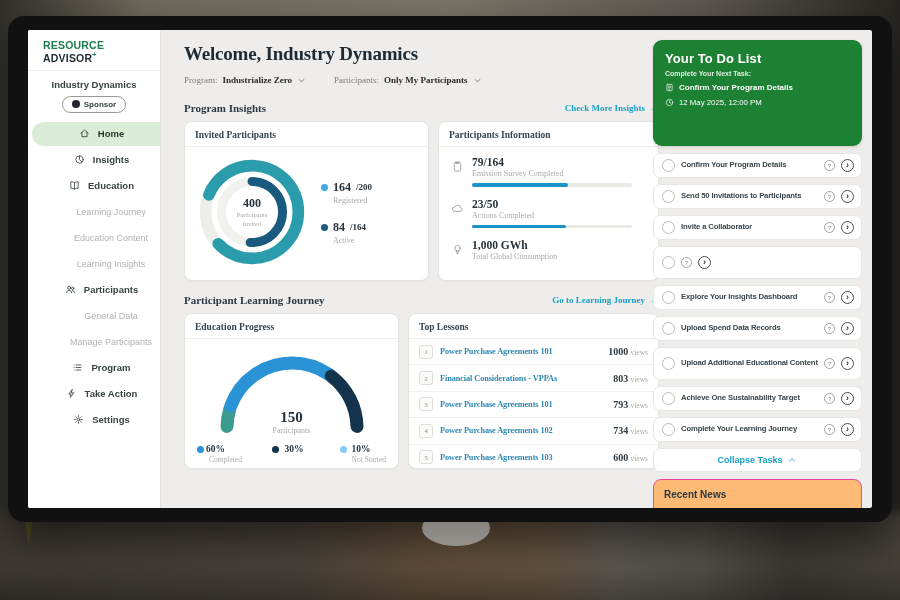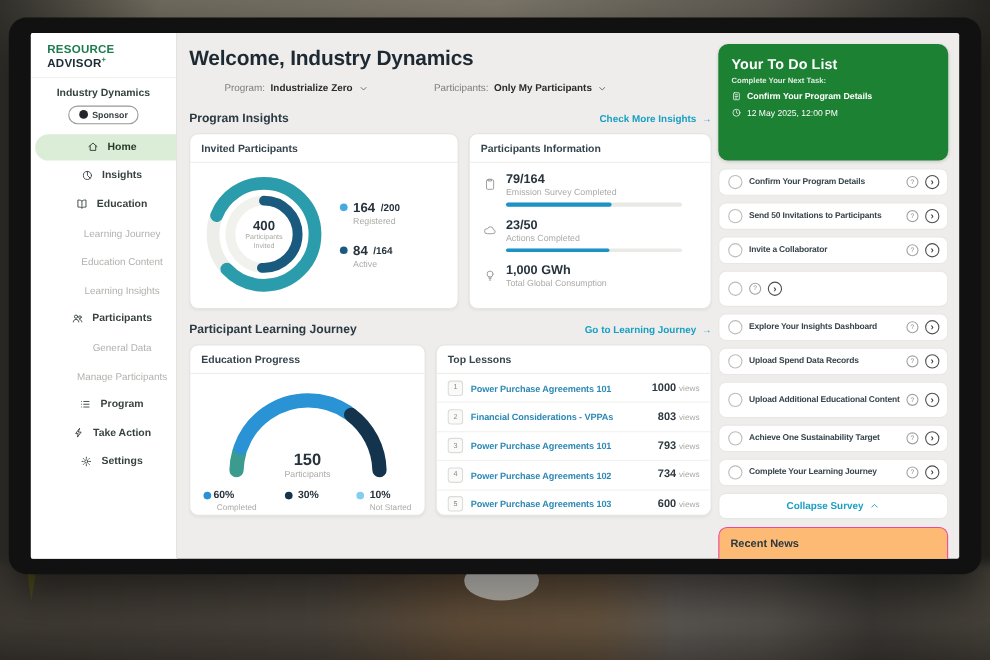--- a/index.html
+++ b/index.html
@@ -29,24 +29,24 @@
   .badge .bdot{width:8px;height:8px;border-radius:50%;background:#20262b;}
   .nav{display:flex;flex-direction:column;margin-top:4px;}
   .nitem{display:flex;align-items:center;gap:8px;height:24px;padding-left:15px;cursor:pointer;
     font-size:9.5px;font-weight:bold;color:#37423f;margin:1px 0;justify-content:center;}
   .nitem svg{width:11px;height:11px;stroke:#37423f;fill:none;stroke-width:1.8;stroke-linecap:round;stroke-linejoin:round;flex:none;}
   .nitem.sub{padding-left:34px;color:#b1b1ae;font-weight:normal;font-size:9px;}
   .nitem.active{background:#dcedd7;border-radius:12px 0 0 12px;margin-left:4px;padding-left:11px;color:#243b2c;}
   .nitem.active svg{stroke:#243b2c;}
 
   
-  .main{position:absolute;left:135px;top:0;width:492px;height:100%;padding:13px 8px 0 9px;box-sizing:border-box;}
+  .main{position:absolute;left:147px;top:0;width:492px;height:100%;padding:13px 8px 0 9px;box-sizing:border-box;font-family:Liberation Serif, serif;}
   .welcome{font-size:19px;font-weight:bold;color:#1d2a33;letter-spacing:-.2px;}
   .filters{display:flex;gap:28px;margin-top:10px;align-items:center;}
-  .fgroup{display:flex;align-items:center;gap:5px;margin-left:32px;}
+  .fgroup{display:flex;align-items:center;gap:5px;}
   .flabel{color:#7c7c79;font-size:9px;}
   .fvalue{font-weight:bold;font-size:9px;color:#2b2b29;}
   .chev{width:9px;height:9px;stroke:#555552;fill:none;stroke-width:2;stroke-linecap:round;}
   .secrow{display:flex;justify-content:space-between;align-items:center;margin-top:17px;}
   .sectitle{font-size:11px;font-weight:bold;color:#2a3942;}
   .seclink{font-size:9px;font-weight:bold;color:#189fc4;cursor:pointer;display:flex;gap:5px;align-items:center;}
   .cardsrow{display:flex;gap:9px;margin-top:7px;}
   .card{background:#fff;border:1px solid #e4e4e1;border-radius:8px;box-sizing:border-box;
     box-shadow:0 1px 2px rgba(0,0,0,.04);overflow:hidden;}
   .ctitle{padding:8px 10px 6px;font-size:9.5px;font-weight:bold;color:#35444d;border-bottom:1px solid #ededeb;}
@@ -470,21 +470,21 @@
             </div>
         <div class="task">
           <span class="chk"></span>
           <span class="tlabel">Complete Your Learning Journey</span>
           <span class="qmark">?</span>
           <span class="go">›</span>
             </div>
       </div>
 
       <div class="collapsebar">
-        <span>Collapse Survey</span>
+        <span>Collapse Tasks</span>
         <svg viewBox="0 0 24 24">
               <path d="M6 14.5l6-6 6 6"></path>
             </svg>
       </div>
 
       <div class="newscard">
         <span>Recent News</span>
       </div>
     </section>
 

